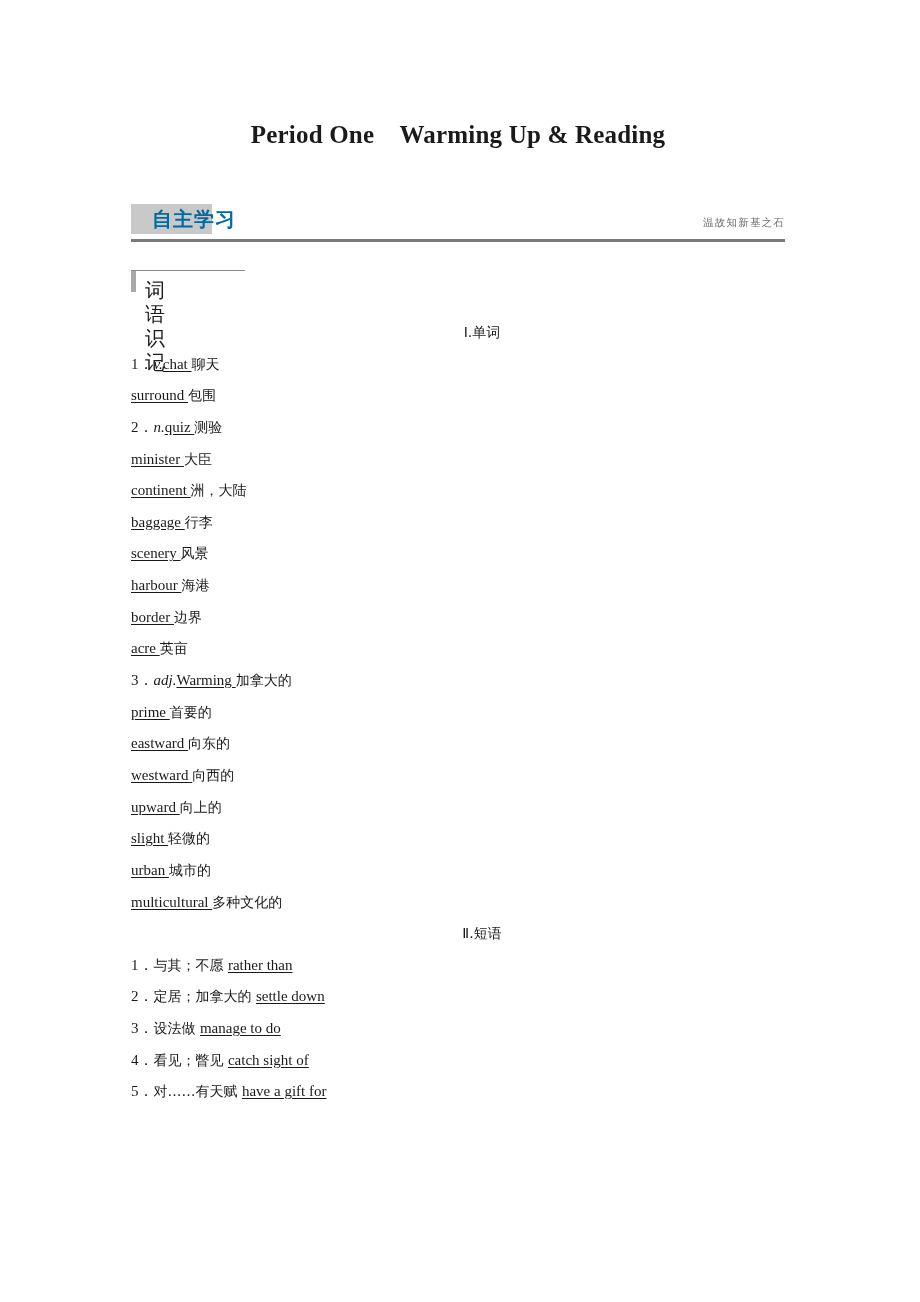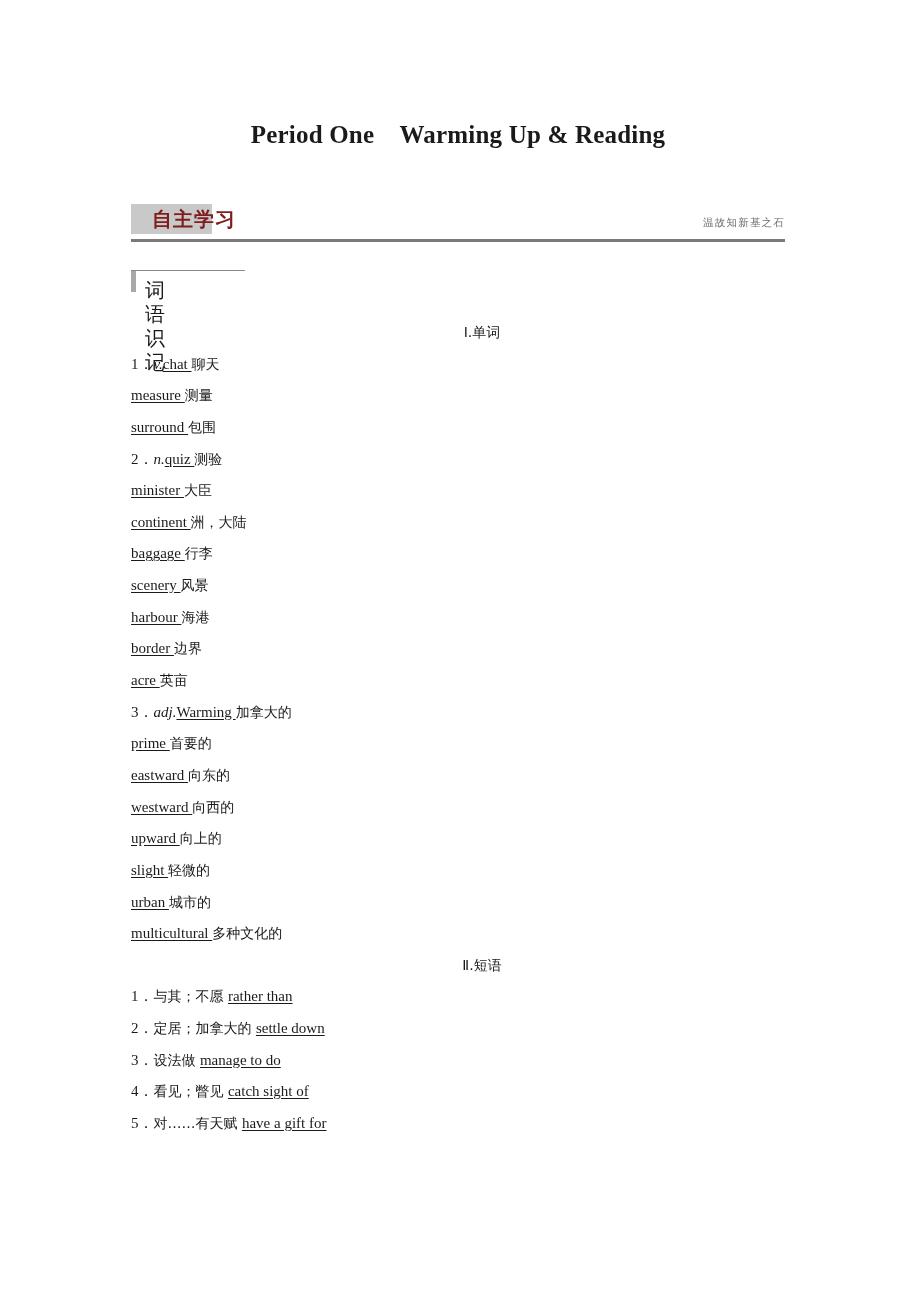--- a/index.html
+++ b/index.html
@@ -53,21 +53,21 @@
     height: 30px;
     background: #c9c9c9;
   }
   .band-title {
     position: absolute;
     left: 21px;
     top: 1px;
     font-family: "DejaVu Sans", "Liberation Sans", sans-serif;
     font-size: 20px;
     font-weight: bold;
-    color: #7f1d1d;
+    color: #0369a1;
     letter-spacing: 1px;
     line-height: 28px;
   }
   .band-motto {
     position: absolute;
     right: 0;
     top: 12px;
     font-family: "DejaVu Sans", "Liberation Sans", sans-serif;
     font-size: 10.5px;
     color: #6d6d6d;
@@ -165,21 +165,20 @@
 
   <div class="subsection">
     <div class="sub-topline"></div>
     <div class="sub-bar"></div>
     <div class="sub-label">词语识记</div>
   </div>
 
   <div class="body-block" id="body-block">
       <div class="line heading"><span class="cn">Ⅰ.单词</span></div>
       <div class="line"><span class="num">1．</span><span class="it">v.</span><span class="u">chat </span><span class="cn">聊天</span></div>
-      <div class="line"><span class="u">measure </span><span class="cn">测量</span></div>
       <div class="line"><span class="u">surround </span><span class="cn">包围</span></div>
       <div class="line"><span class="num">2．</span><span class="it">n.</span><span class="u">quiz </span><span class="cn">测验</span></div>
       <div class="line"><span class="u">minister </span><span class="cn">大臣</span></div>
       <div class="line"><span class="u">continent </span><span class="cn">洲，大陆</span></div>
       <div class="line"><span class="u">baggage </span><span class="cn">行李</span></div>
       <div class="line"><span class="u">scenery </span><span class="cn">风景</span></div>
       <div class="line"><span class="u">harbour </span><span class="cn">海港</span></div>
       <div class="line"><span class="u">border </span><span class="cn">边界</span></div>
       <div class="line"><span class="u">acre </span><span class="cn">英亩</span></div>
       <div class="line"><span class="num">3．</span><span class="it">adj.</span><span class="u">Warming </span><span class="cn">加拿大的</span></div>

